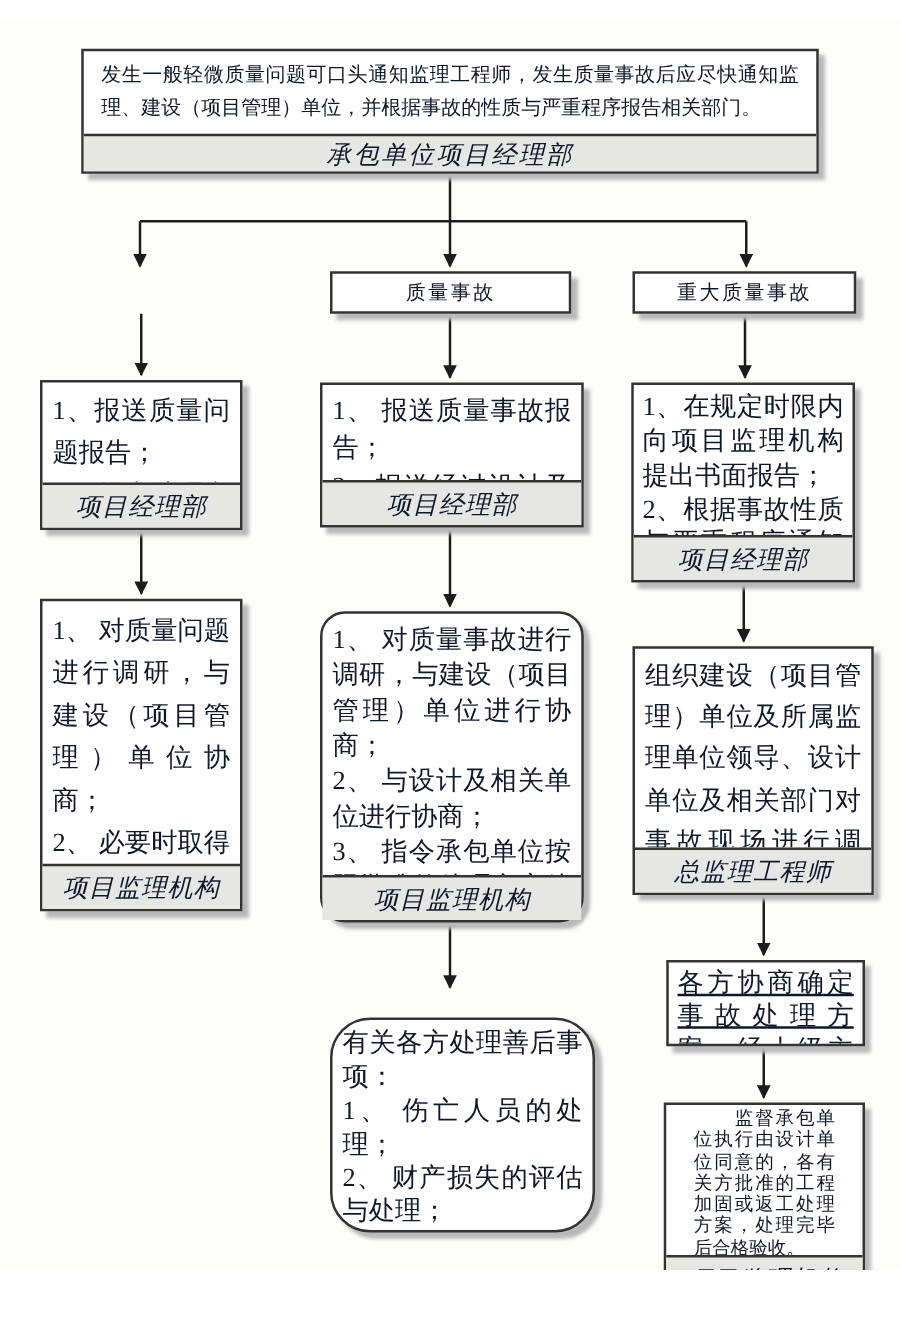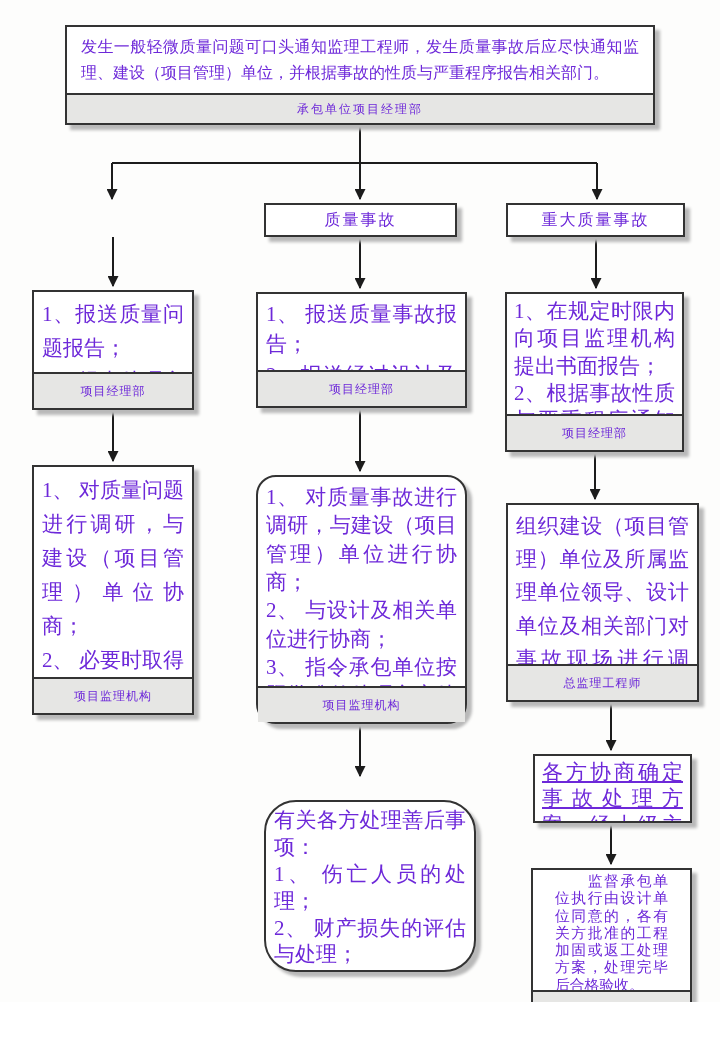--- a/index.html
+++ b/index.html
@@ -1,37 +1,37 @@
 <!DOCTYPE html>
 <html><head>
 <meta charset="utf-8">
 <style>
   html,body{margin:0;padding:0;background:#ffffff;}
   .canvas{
-    position:relative;width:720px;height:1002px;margin:0 auto;
+    position:relative;width:720px;height:1002px;margin:14px auto;
     background:#fdfdfc;overflow:hidden;
     font-family:"Liberation Serif","DejaVu Serif",serif;
-    color:#6d28d9;
+    color:#0f172a;
   }
   .connectors{position:absolute;left:0;top:0;width:720px;height:1056px;z-index:1;}
   .box{
     position:absolute;box-sizing:border-box;z-index:2;
     background:#ffffff;border:2px solid #333333;
     box-shadow:5px 5px 3px #b9b9b9;
     display:flex;flex-direction:column;
   }
   .body{
     flex:1 1 auto;font-size:21px;text-align:justify;
     white-space:pre-line;overflow:hidden;
   }
   .band{
     flex:0 0 auto;height:36px;box-sizing:border-box;
     border-top:2px solid #333333;background:#e6e6e4;
     display:flex;align-items:center;justify-content:center;
-    font-size:12px;letter-spacing:1px;
+    font-size:20px;letter-spacing:1px;font-style:italic;
   }
   .hdr{
     position:absolute;box-sizing:border-box;z-index:2;height:34px;
     background:#ffffff;border:2px solid #333333;
     box-shadow:5px 5px 3px #b9b9b9;
     display:flex;align-items:center;justify-content:center;
     font-size:16px;letter-spacing:2px;
   }
   .band-top{height:30px;letter-spacing:2px;}
 </style>

